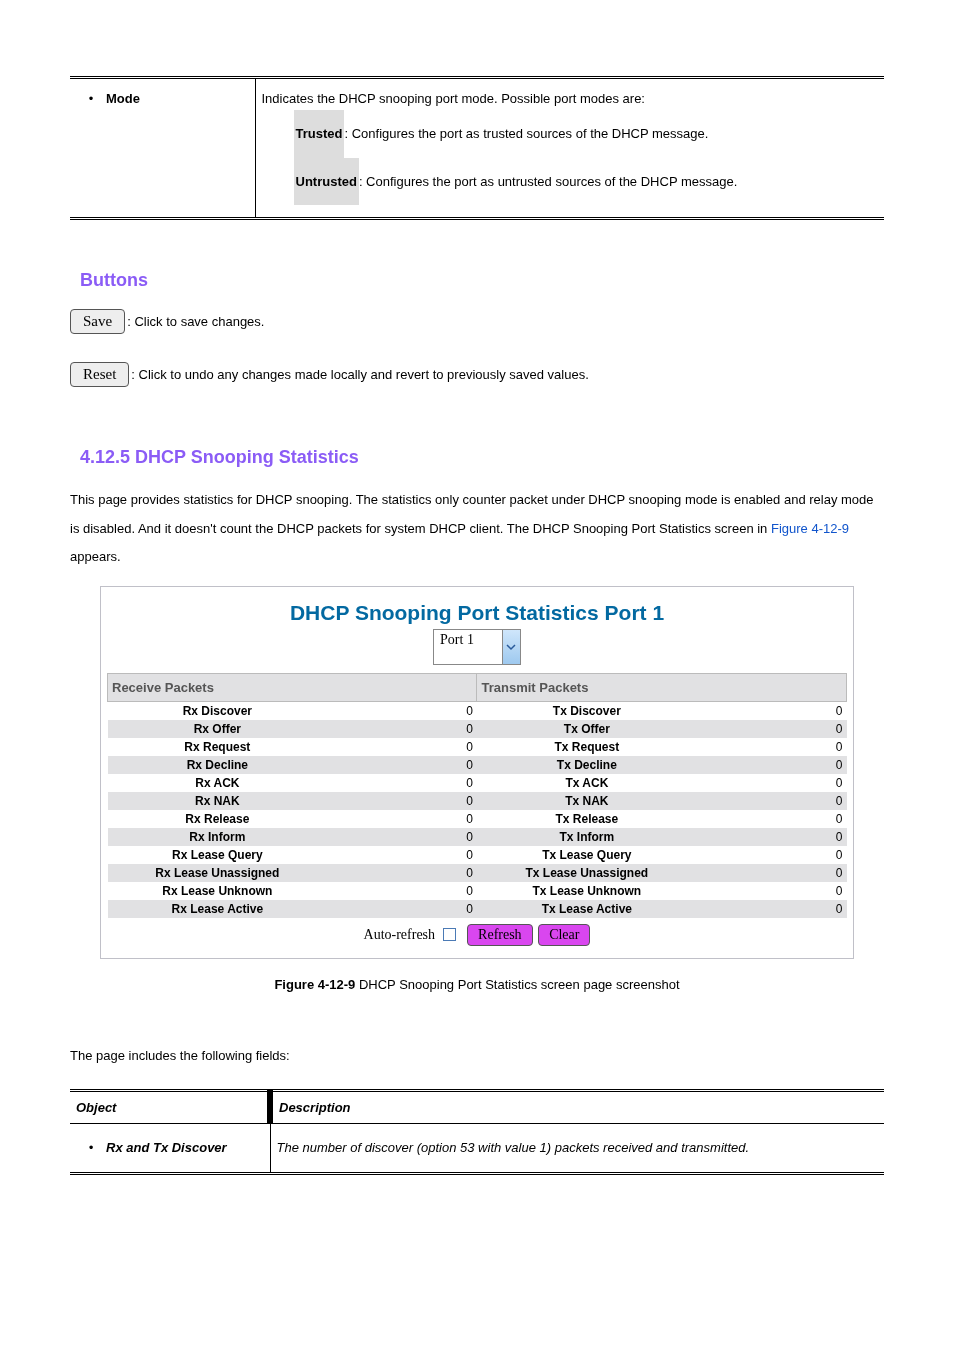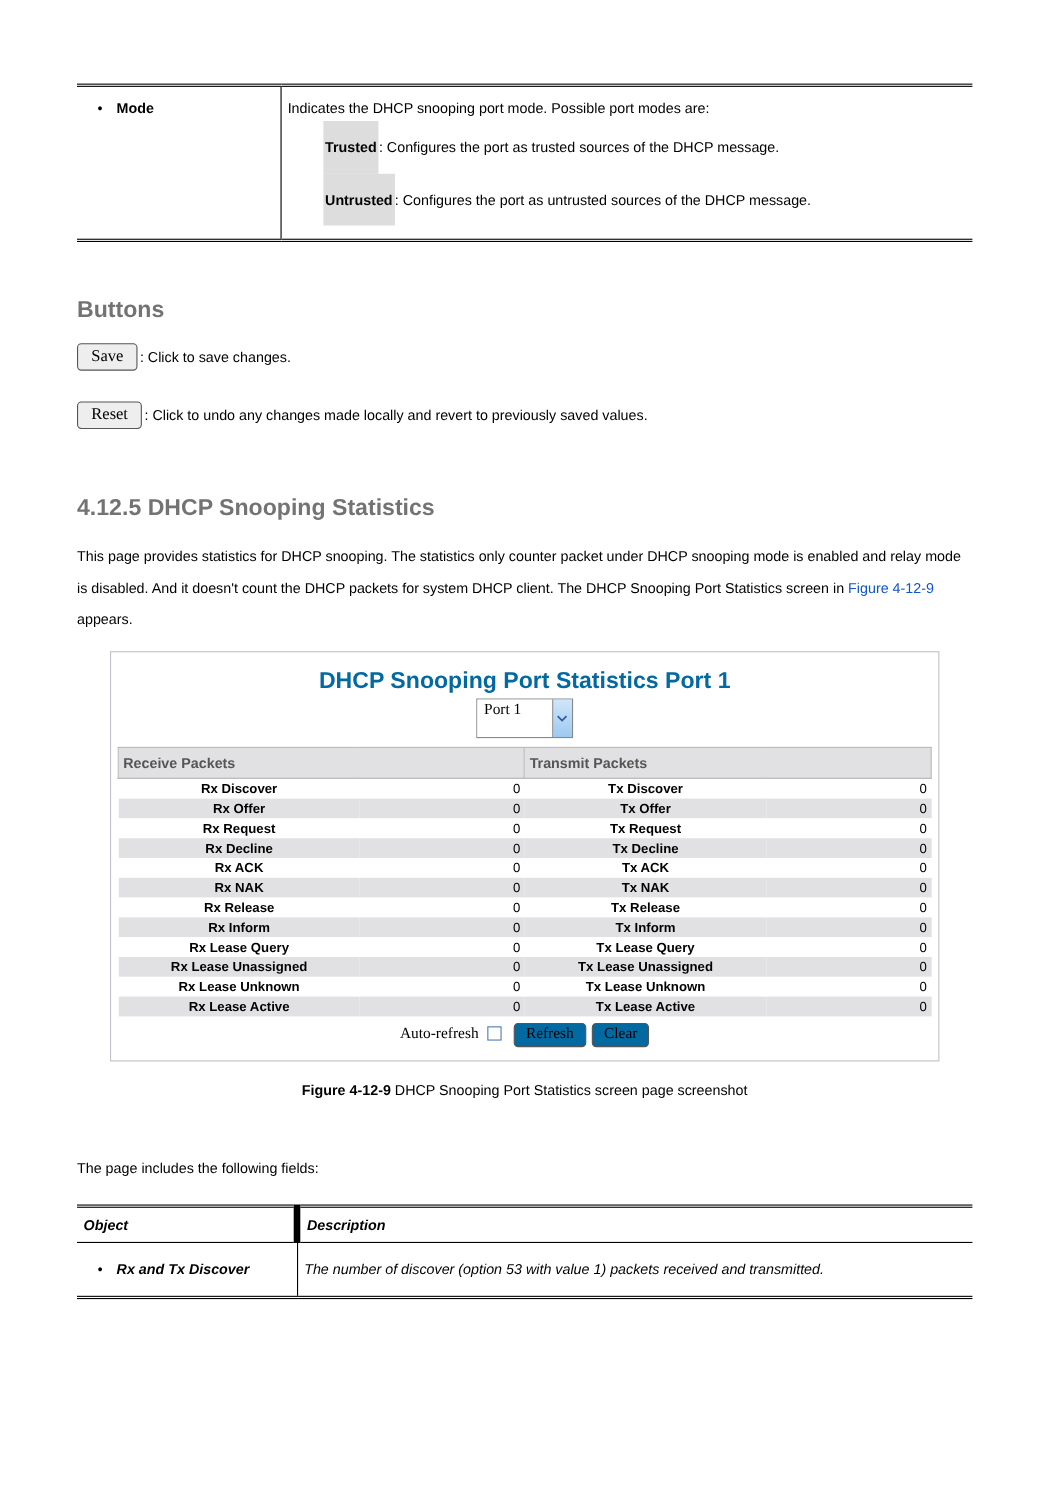--- a/index.html
+++ b/index.html
@@ -62,24 +62,25 @@
     margin-right: 2px;
     vertical-align: middle;
   }
   .btn-line {
     display: flex;
     align-items: center;
     margin-bottom: 28px;
     font-size: 13px;
   }
   .section-heading {
-    font-size: 21px;
-    font-weight: bold;
-    color: #737373;
+    font-size: 18px;
+    font-weight: bold;
+    color: #8b5cf6;
     margin-bottom: 18px;
+    margin-left: 10px;
   }
   .intro-text {
     font-size: 13px;
     line-height: 2.2;
     margin-bottom: 14px;
   }
   .figure-link { color: #1155cc; }
   .screenshot-box {
     margin: 0 30px;
     border: 1px solid #c0c0c8;
@@ -163,21 +164,21 @@
     height: 13px;
     border: 1px solid #4b7ab5;
     vertical-align: -2px;
     margin-left: 4px;
     margin-right: 6px;
     background: #fff;
   }
   .after-btn {
     display: inline-block;
     border: 1px solid #555;
-    background: #0369a1;
+    background: #d946ef;
     border-radius: 4px;
     padding: 2px 10px;
     margin-left: 2px;
     font-size: 14px;
   }
   .caption {
     text-align: center;
     font-size: 13px;
     margin: 18px 0 50px 0;
   }

